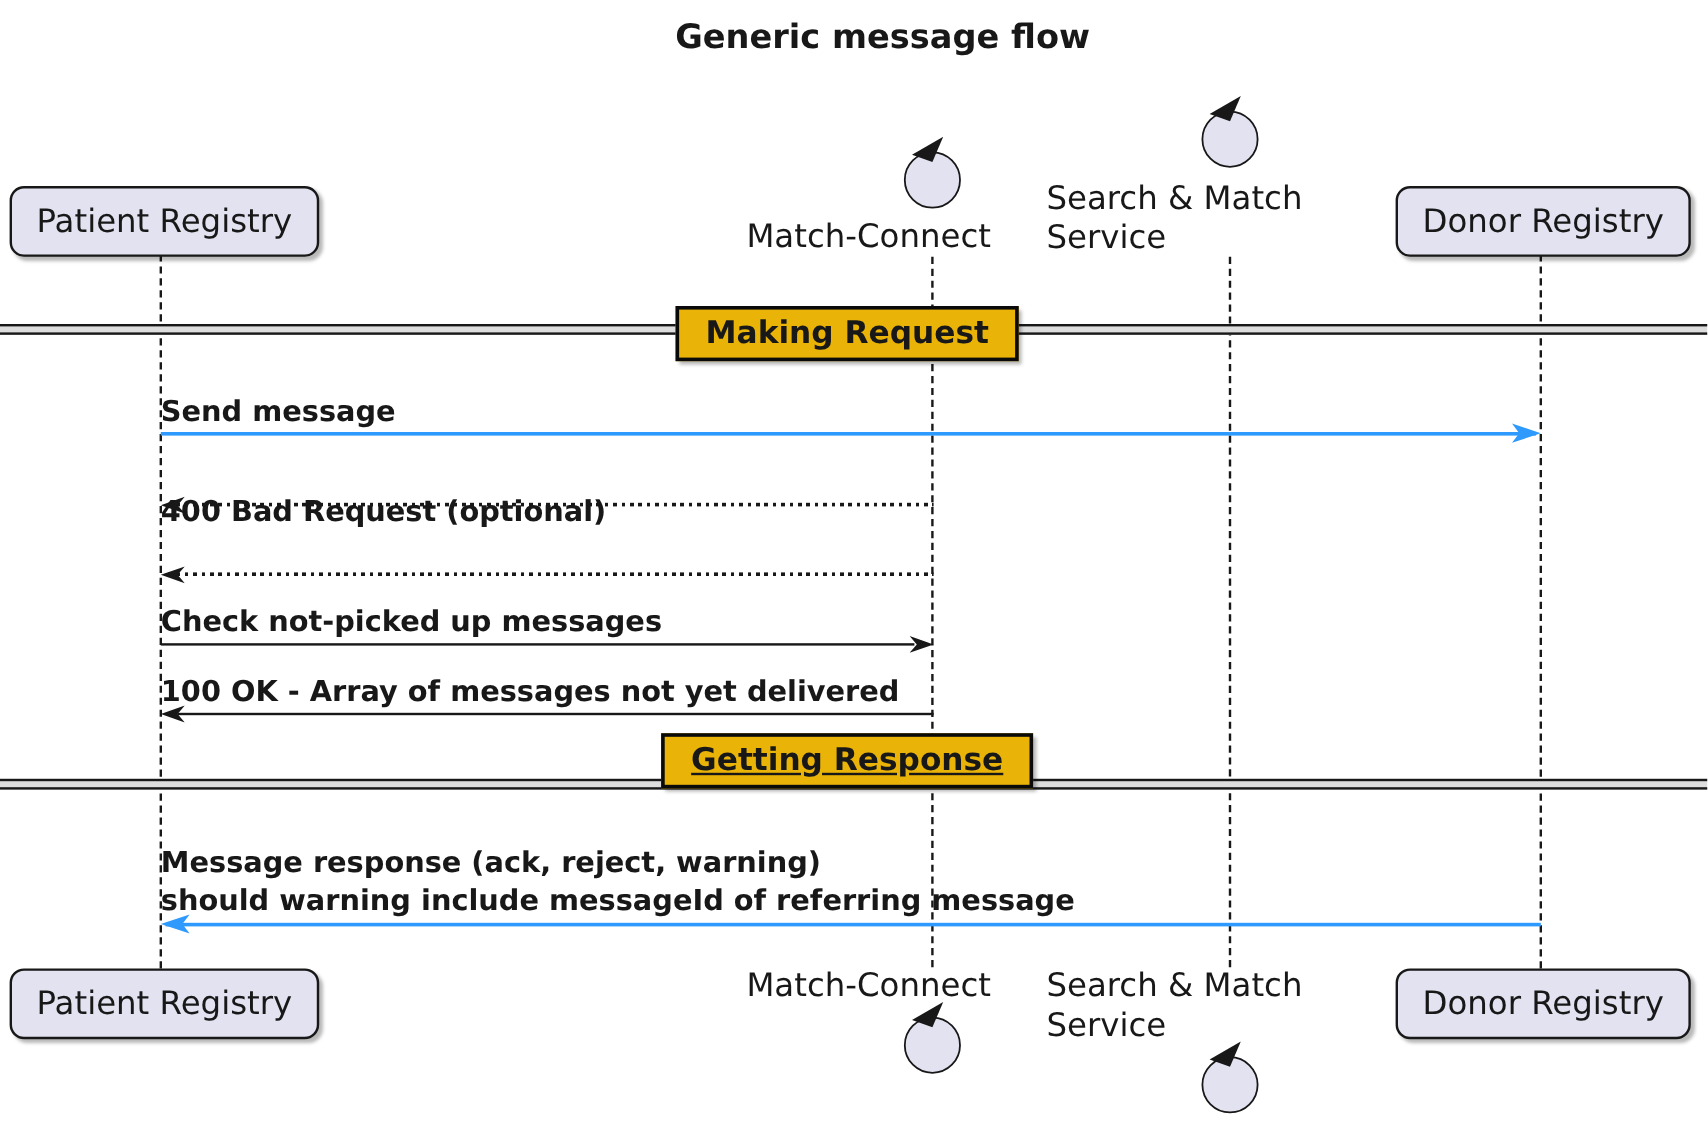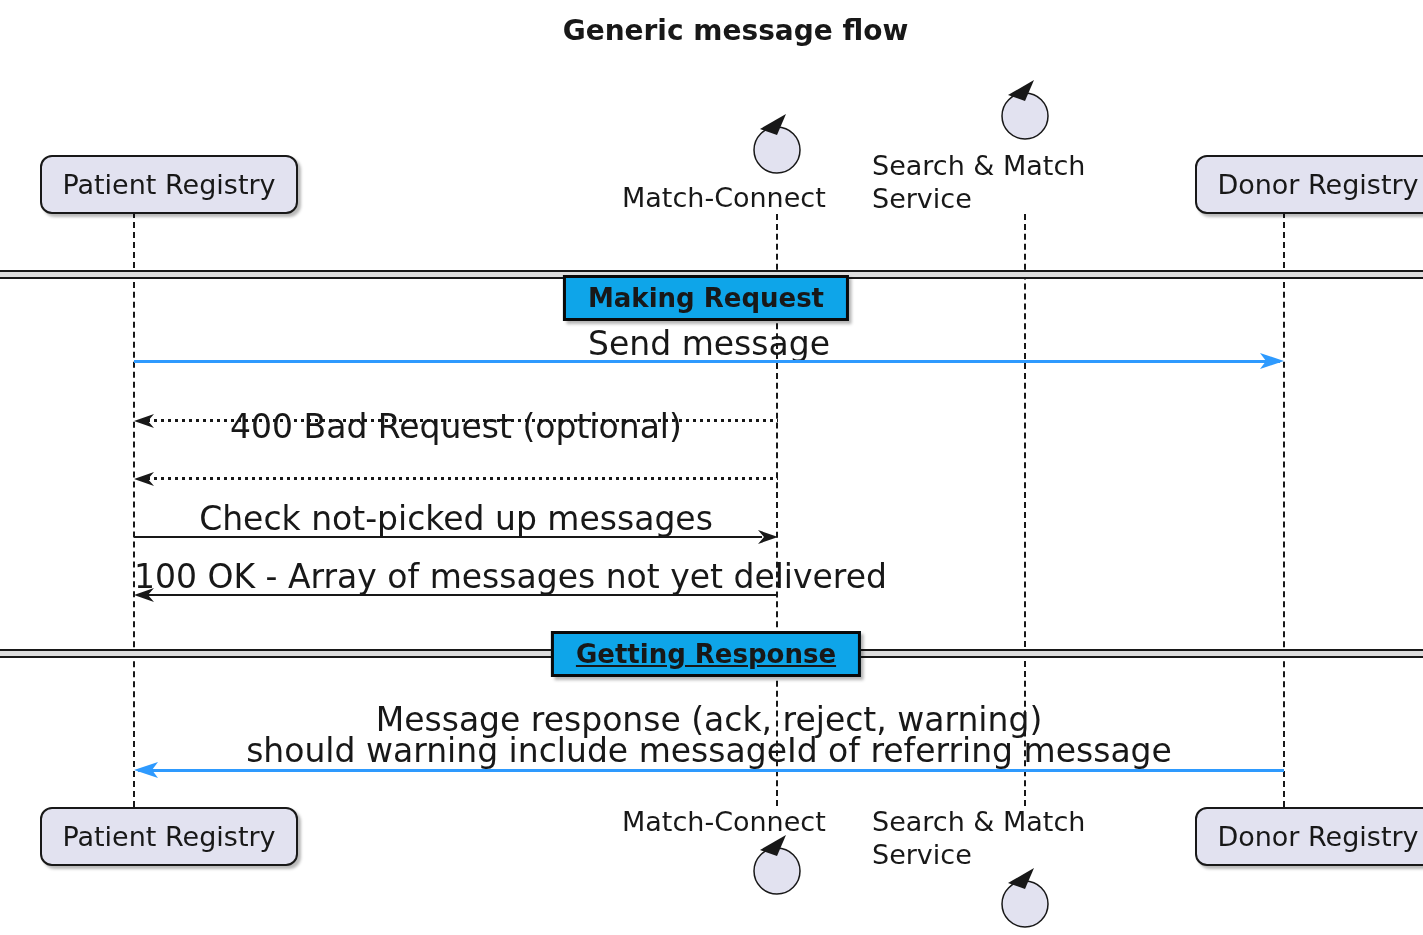--- a/index.html
+++ b/index.html
@@ -13,41 +13,39 @@
     font-size:28px; font-weight:bold; z-index:5;padding-left:24px;
   }
   .lifeline {
     position:absolute; width:0; border-left:2px dashed #181818; z-index:1;
   }
   .p-box {
     position:absolute; display:flex; align-items:center; justify-content:center;
     background:#E2E2F0; border:2px solid #181818; border-radius:12px;
     font-size:27px; white-space:nowrap; z-index:4;
     box-shadow:3px 3px 3px rgba(0,0,0,0.28);
-    margin-left:32px;
   }
   .ctrl-icon { position:absolute; z-index:4; }
   .ctrl-label {
     position:absolute; width:300px; text-align:left; font-size:27px;
     white-space:nowrap; z-index:4;
   }
   .divider-line {
     position:absolute; left:0; width:1423px; height:5px; background:#DDDDDD;
     border-top:2px solid #181818; border-bottom:2px solid #181818; z-index:2;
   }
   .divider-box {
     position:absolute; left:706px; transform:translateX(-50%);
-    background:#0ea5e9; border:3px solid #0A0A0A; padding:5px 22px;
+    background:#eab308; border:3px solid #0A0A0A; padding:5px 22px;
     font-size:26px; font-weight:bold; white-space:nowrap; z-index:3;
     box-shadow:3px 3px 3px rgba(0,0,0,0.3);
-    margin-top:20px;
   }
   .msg-label {
-    position:absolute; text-align:center; font-size:33px; white-space:nowrap;
-    z-index:3; line-height:31px;
+    position:absolute; text-align:left; font-size:24px; white-space:nowrap;
+    z-index:3; line-height:31px;font-weight:bold;
   }
   .line-solid-black { position:absolute; height:0; border-top:2px solid #181818; z-index:3; }
   .line-solid-blue  { position:absolute; height:3px; background:#2E9AFE; z-index:3; }
   .line-dotted      { position:absolute; height:3px; z-index:3;
     background:repeating-linear-gradient(90deg,#181818 0 3px,transparent 3px 7px); }
   .head { position:absolute; z-index:3; }
 </style>
 </head>
 <body>
 

